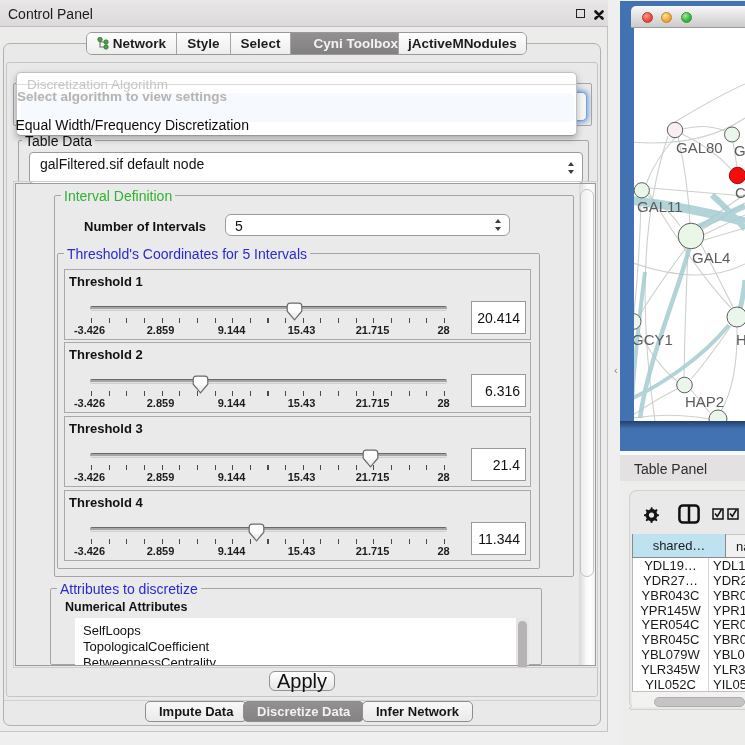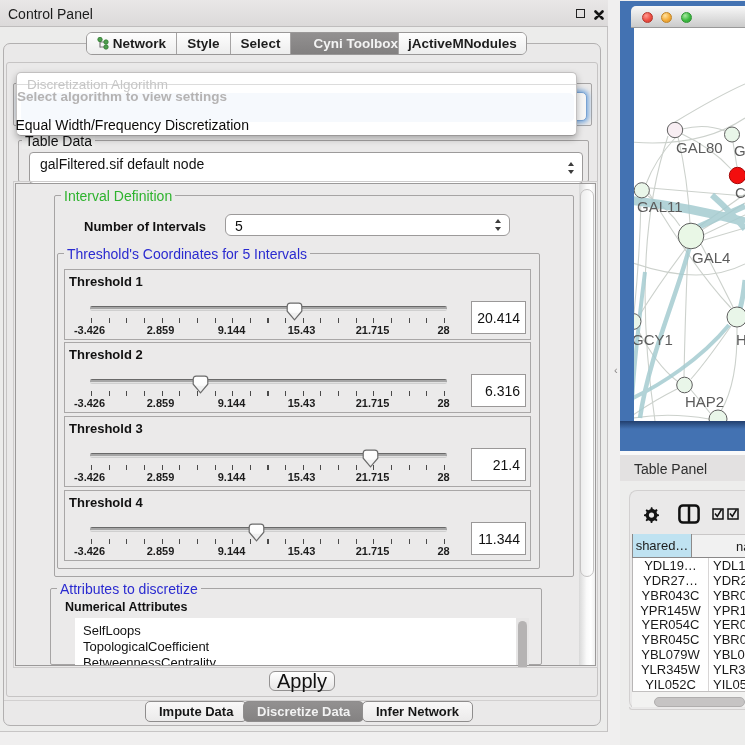--- a/index.html
+++ b/index.html
@@ -318,21 +318,21 @@
 </svg>
 
 <svg class="abs" style="left:712px; top:508px;" width="28" height="12" viewBox="0 0 28 12">
   <rect x="1" y="1" width="10" height="10" fill="none" stroke="#111" stroke-width="1.5"></rect>
   <path d="M3 5.5 L5.3 8.5 L9.5 1.5" fill="none" stroke="#111" stroke-width="1.5"></path>
   <rect x="16" y="1" width="10" height="10" fill="none" stroke="#111" stroke-width="1.5"></rect>
   <path d="M18 5.5 L20.3 8.5 L24.5 1.5" fill="none" stroke="#111" stroke-width="1.5"></path>
 </svg>
 
 <div class="abs" style="left:632px; top:534px; width:113px; height:23px; background:#f1f1f1; border-top:1px solid #c9c7c7;"></div>
-<div class="abs" style="left:632px; top:534px; width:60px; height:23px; background:#bfe2f1; border-left:1px solid #8a8888; border-right:1px solid #8c8a8a; text-align:center; font-size:13px; color:#1c1c1c; line-height:23px;">shared…</div>
+<div class="abs" style="left:632px; top:534px; width:94px; height:23px; background:#bfe2f1; border-left:1px solid #8a8888; border-right:1px solid #8c8a8a; text-align:center; font-size:13px; color:#1c1c1c; line-height:23px;">shared…</div>
 <div class="abs" style="left:736px; top:539px; font-size:13px; color:#1c1c1c;">na</div>
 <div class="abs" style="left:632px; top:557px; width:113px; height:1px; background:#8a8888;"></div>
 
 <div class="abs" id="rows" style="left:632px; top:558px; width:113px; height:133px; background:#fff; overflow:hidden; font-size:13px; color:#1a1a1a; border-left:1px solid #b8b6b6;">
     <div style="position:absolute; left:0; top:0px; width:75px; text-align:center;">YDL19…</div>
     <div style="position:absolute; left:80px; top:0px; white-space:nowrap;">YDL194W</div>
     <div style="position:absolute; left:0; top:14.85px; width:75px; text-align:center;">YDR27…</div>
     <div style="position:absolute; left:80px; top:14.85px; white-space:nowrap;">YDR277C</div>
     <div style="position:absolute; left:0; top:29.7px; width:75px; text-align:center;">YBR043C</div>
     <div style="position:absolute; left:80px; top:29.7px; white-space:nowrap;">YBR043C</div>

